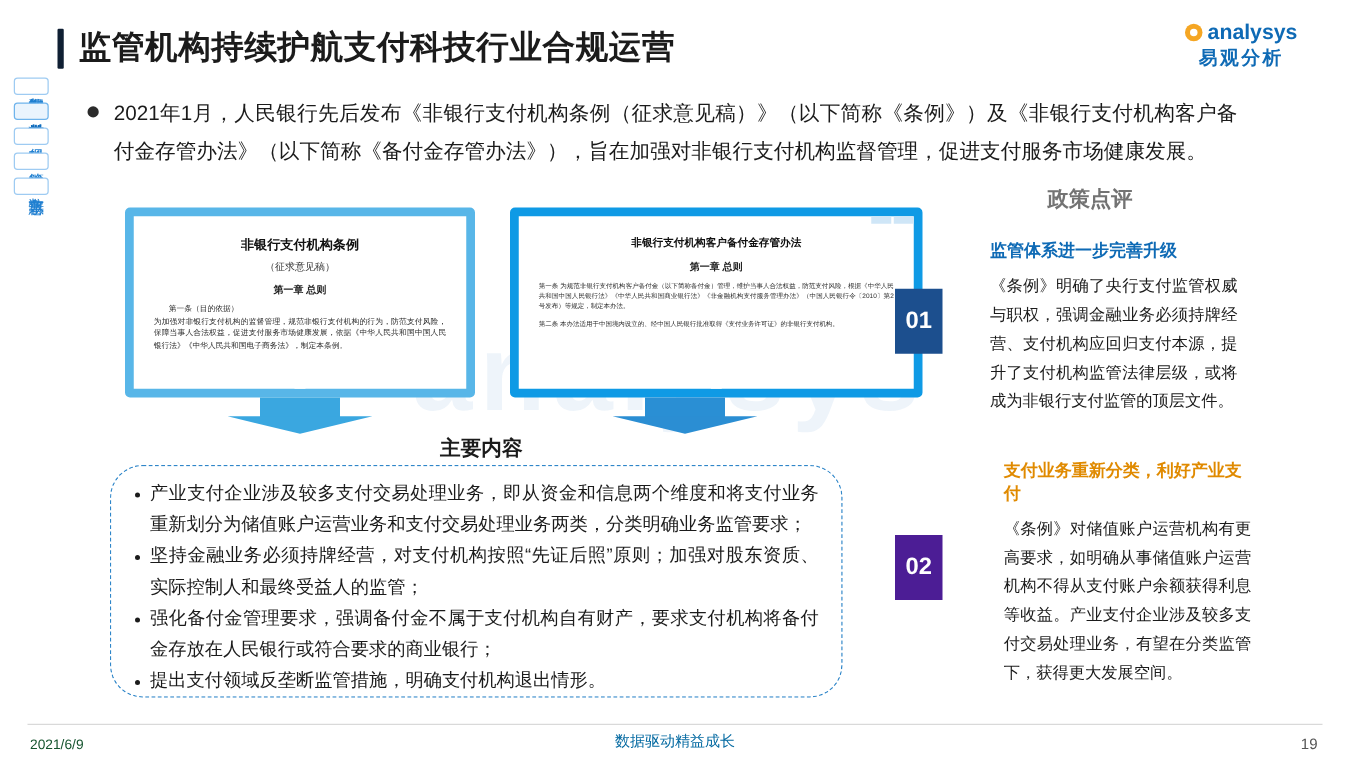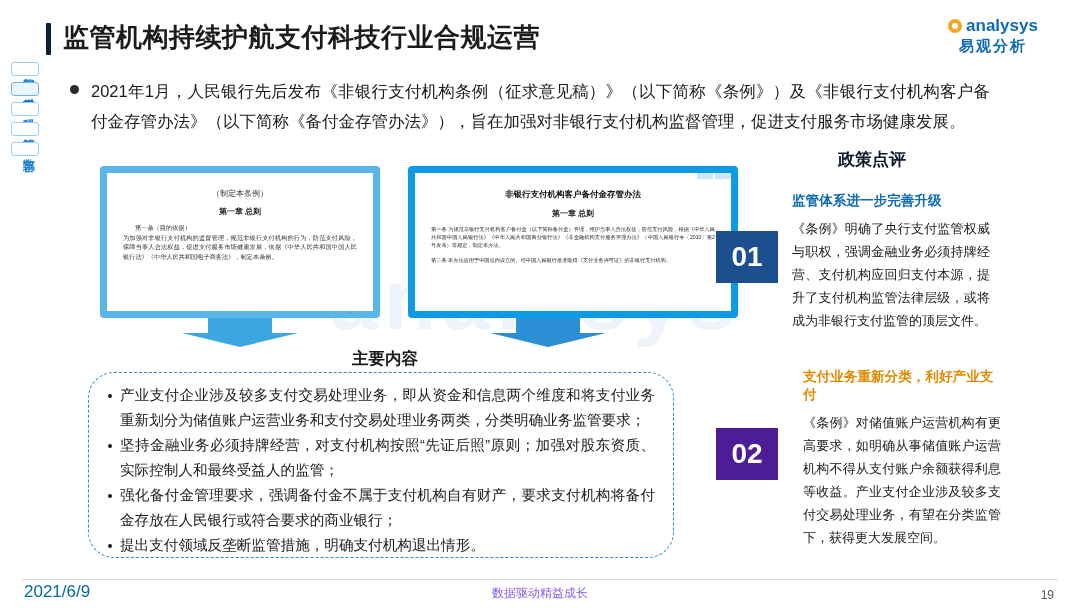--- a/index.html
+++ b/index.html
@@ -311,40 +311,40 @@
     left: 1px;
     top: 11px;
     width: 4px; height: 4px;
     background: #1b1b1b;
     border-radius: 50%;
   }
 
   
   .badge {
     position: absolute;
-    width: 62px;
+    width: 38px;
     height: 52px;
     display: flex;
     align-items: center;
     justify-content: center;
     color: #ffffff;
-    font-size: 28px;
+    font-size: 19px;
     font-weight: bold;
   }
   .badge-01 { left: 716px; top: 231px; background: #1c4f8e; }
   .badge-02 { left: 716px; top: 428px; background: #4c1d95; }
 
   
   .right-title {
     position: absolute;
     left: 838px;
     top: 148px;
     font-size: 17px;
     font-weight: bold;
-    color: #0f172a;
+    color: #737373;
   }
   .r-block { position: absolute; width: 198px; }
   .r1 { left: 792px; top: 192px; }
   .r2 { left: 792px; top: 368px; margin-left: 11px; }
   .r-head {
     font-size: 13.6px;
     font-weight: bold;
     color: #0e6ab5;
     text-align: left;
     margin-bottom: 7px;
@@ -363,30 +363,30 @@
     left: 22px;
     right: 22px;
     bottom: 28px;
     height: 1px;
     background: #d9d9d9;
   }
   .footer-date {
     position: absolute;
     left: 24px;
     bottom: 6px;
-    font-size: 17px;
-    color: #0369a1;
+    font-size: 11px;
+    color: #14532d;
   }
   .footer-center {
     position: absolute;
     left: 0; right: 0;
     bottom: 6px;
     text-align: center;
     font-size: 12px;
-    color: #8b5cf6;
+    color: #0369a1;
   }
   .footer-page {
     position: absolute;
     right: 26px;
     bottom: 6px;
     font-size: 12px;
     color: #555;
   }
 </style>
 </head>
@@ -419,21 +419,22 @@
     <div class="intro-dot"></div>
     <div class="intro-text">2021年1月，人民银行先后发布《非银行支付机构条例（征求意见稿）》（以下简称《条例》）及《非银行支付机构客户备付金存管办法》（以下简称《备付金存管办法》），旨在加强对非银行支付机构监督管理，促进支付服务市场健康发展。</div>
   </div>
 
   <div class="watermark">analysys</div>
   <div class="watermark2">易观分析</div>
 
   <div class="monitor m1">
     <div class="screen">
       <div class="doc doc1">
-        <div class="doc-subtitle">（制定本条例）</div>
+        <div class="doc-title">非银行支付机构条例</div>
+        <div class="doc-subtitle">（征求意见稿）</div>
         <div class="doc-chapter">第一章  总则</div>
         <div class="doc-body">
           <span class="ind">第一条（目的依据）</span>
           <span>为加强对非银行支付机构的监督管理，规范非银行支付机构的行为，防范支付风险，保障当事人合法权益，促进支付服务市场健康发展，依据《中华人民共和国中国人民银行法》《中华人民共和国电子商务法》，制定本条例。</span>
         </div>
       </div>
       <span class="cam"></span>
     </div>
     <div class="stand" style="margin-left:140px;">
       <div class="stand-neck"></div>

